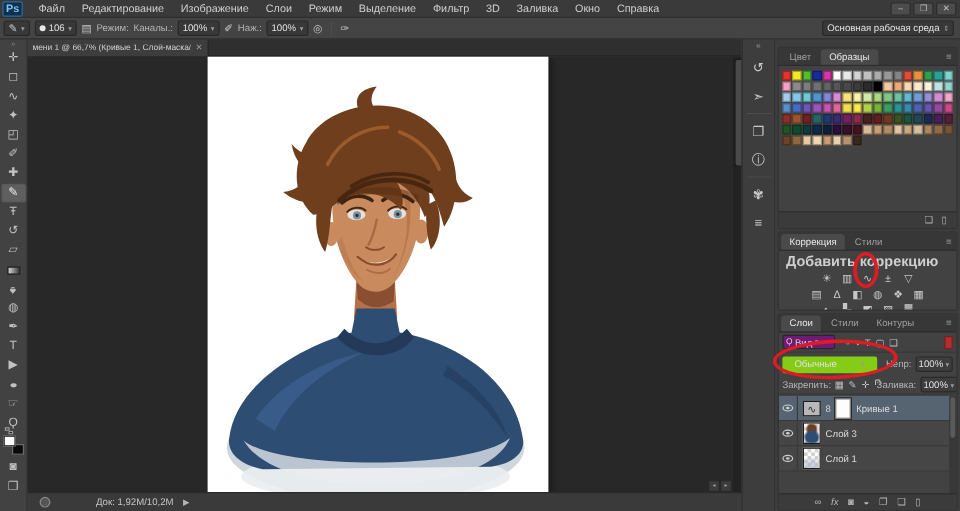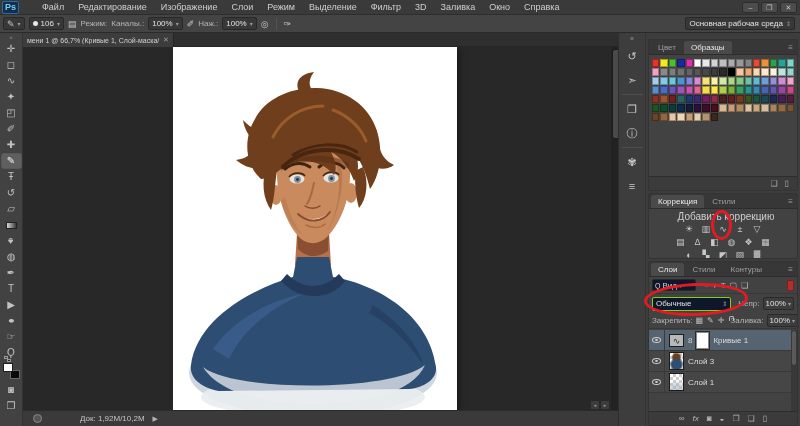--- a/index.html
+++ b/index.html
@@ -4,21 +4,21 @@
 <style>
   html,body{margin:0;padding:0;background:#1d1d1d;}
   .app{position:relative;width:800px;height:426px;background:#454545;
        font-family:"Liberation Sans",sans-serif;color:#cfcfcf;overflow:hidden;
        -webkit-font-smoothing:antialiased;}
   .app *{box-sizing:border-box;}
 
   
   .menubar{position:absolute;left:0;top:0;right:0;height:15px;background:#3a3a3a;
            display:flex;align-items:center;gap:0;border-bottom:1px solid #2e2e2e;}
-  .ps-logo{width:17px;height:13px;margin:0 16px 0 2px;background:#10304d;color:#7fc8f2;
+  .ps-logo{width:17px;height:13px;margin:0 6px 0 2px;background:#10304d;color:#7fc8f2;
            font-size:9px;font-weight:bold;display:flex;align-items:center;justify-content:center;
            border:1px solid #2d6ca3;border-radius:2px;}
   .menu-item{font-size:9px;color:#cfcfcf;padding:0 7px;cursor:default;white-space:nowrap;}
   .win-controls{margin-left:auto;display:flex;gap:2px;padding-right:3px;}
   .win-btn{width:17px;height:11px;background:#4c4c4c;border:1px solid #2c2c2c;color:#c5c5c5;
            font-size:7px;line-height:9px;text-align:center;border-radius:2px;}
 
   
   .optionsbar{position:absolute;left:0;top:15px;right:0;height:18px;background:#444444;
               border-bottom:1px solid #2a2a2a;display:flex;align-items:center;font-size:8px;gap:4px;padding-left:3px;}
@@ -88,34 +88,34 @@
   .ptab-menu{position:absolute;right:4px;top:3px;font-size:8px;color:#9a9a9a;}
 
   
   .swatch-grid{display:grid;grid-template-columns:repeat(17,1fr);gap:1px;padding:4px 3px;}
   .swatch{height:8px;border:0.5px solid rgba(0,0,0,.3);}
   .pg-bottom{position:absolute;left:0;right:0;bottom:0;height:14px;background:#3b3b3b;border-top:1px solid #2d2d2d;
              display:flex;justify-content:flex-end;align-items:center;gap:7px;padding-right:8px;}
   .pg-bottom span{font-size:8px;color:#b0b0b0;}
 
   
-  .adj-heading{font-size:10px;font-weight:normal;color:#cfcfcf;padding:2px 0 1px 6px;text-align:center;}
+  .adj-heading{font-size:12px;font-weight:bold;color:#cfcfcf;padding:2px 0 1px 6px;}
   .adj-row{display:flex;justify-content:center;gap:5px;height:13px;align-items:center;}
   .adj-icon{width:12px;height:11px;display:flex;align-items:center;justify-content:center;
             color:#c8c8c8;font-size:9px;line-height:11px;}
 
   
   .lrow{display:flex;align-items:center;font-size:8px;gap:3px;padding:0 3px;}
   .lrow-filter{height:17px;border-bottom:1px solid #383838;}
-  .filter-select{background:#0f172a;border:1px solid #282828;border-radius:2px;height:12px;width:44px;
+  .filter-select{background:#701a75;border:1px solid #282828;border-radius:2px;height:12px;width:44px;
                  display:inline-flex;align-items:center;font-size:8px;padding:0 2px;gap:2px;color:#d5d5d5;}
   .filter-icons{display:flex;gap:4px;margin-left:6px;color:#bdbdbd;font-size:8px;}
   .filter-toggle{margin-left:auto;width:7px;height:11px;background:#b03030;border:1px solid #7d1d1d;border-radius:1px;}
   .lrow-blend{height:19px;}
-  .blend-select{background:#0f172a;border:1px solid #84cc16;border-radius:2px;height:14px;width:96px;
+  .blend-select{background:#0f172a;border:7px solid #84cc16;border-radius:2px;height:14px;width:96px;
                 display:inline-flex;align-items:center;justify-content:space-between;padding:0 3px;color:#e0e0e0;}
   .mini-box{background:#3d3d3d;border:1px solid #2a2a2a;border-radius:2px;height:13px;
             display:inline-flex;align-items:center;padding:0 2px;gap:2px;color:#e0e0e0;}
   .lrow-lock{height:16px;border-bottom:1px solid #383838;}
   .lock-icons{display:flex;gap:4px;color:#bdbdbd;font-size:8px;align-items:center;}
   .mini-lock{width:7px;height:5px;background:#bdbdbd;position:relative;margin-top:3px;}
   .mini-lock::before{content:'';position:absolute;top:-4px;left:1px;width:3px;height:4px;
                      border:1px solid #bdbdbd;border-bottom:none;border-radius:2px 2px 0 0;}
   .layer-list{position:absolute;left:0;right:0;top:68px;bottom:14px;overflow:hidden;background:#424242;}
   .layer-row{height:21px;display:flex;align-items:center;border-bottom:1px solid #393939;background:#464646;

